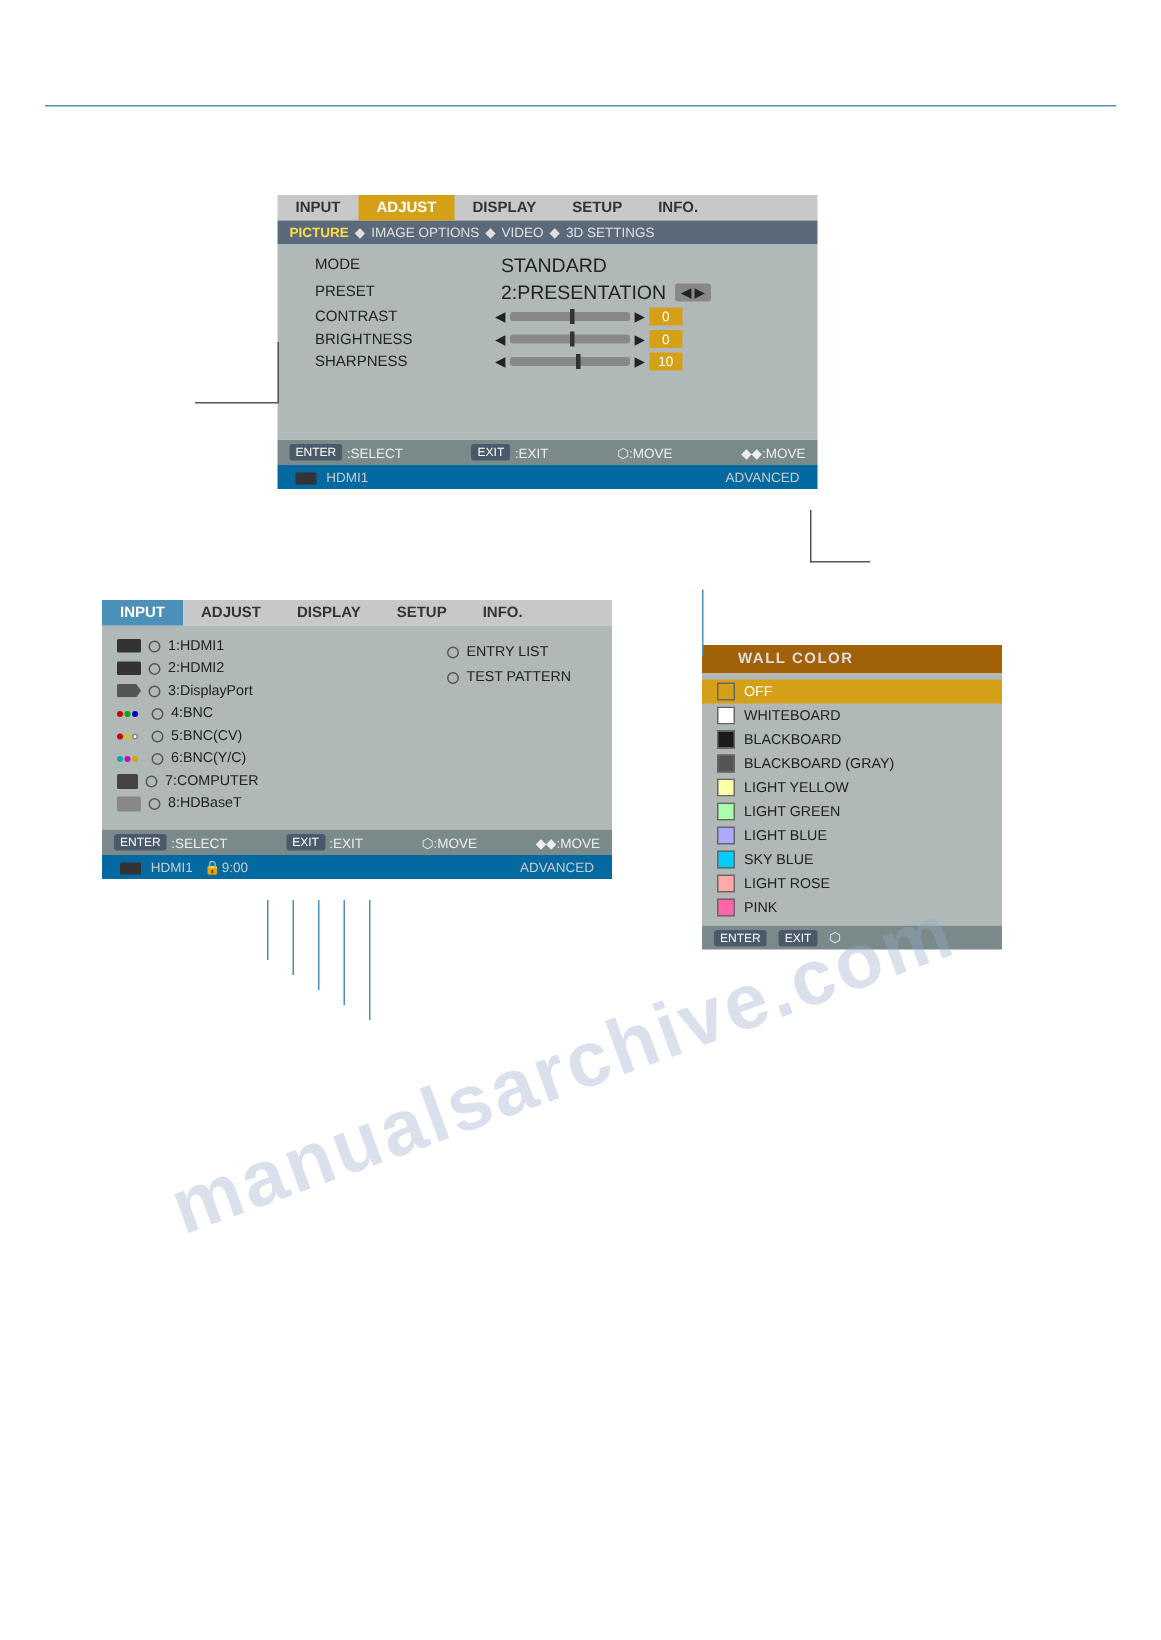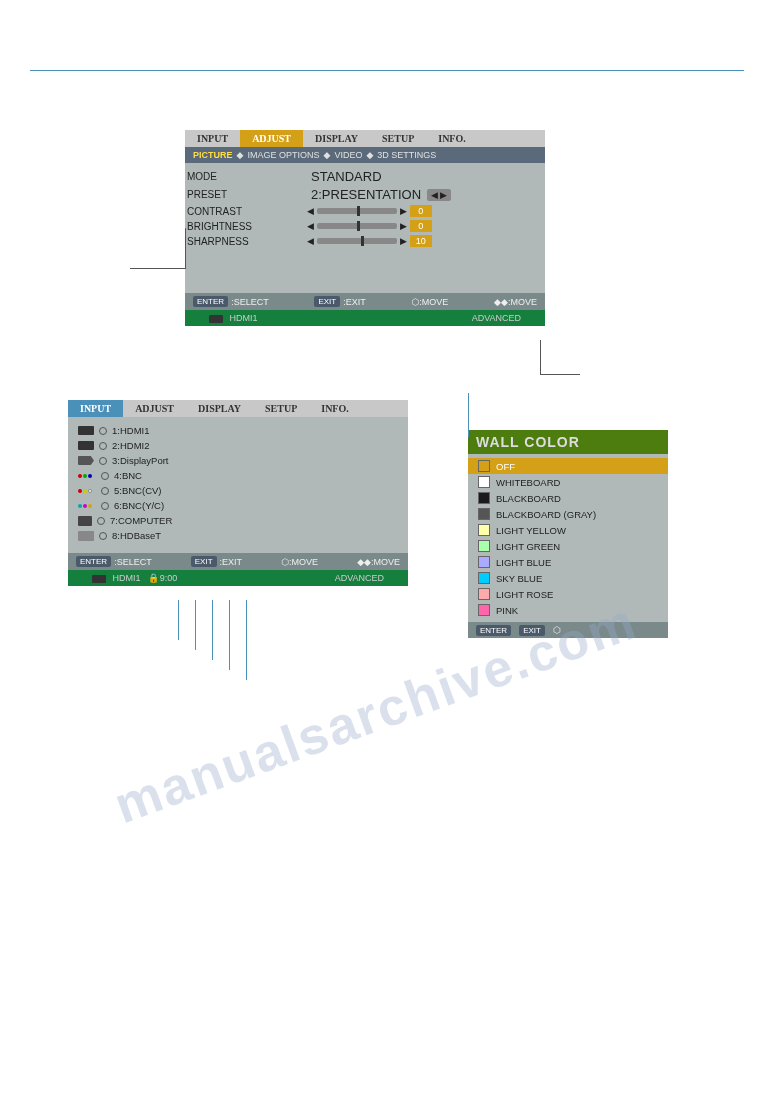--- a/index.html
+++ b/index.html
@@ -28,21 +28,20 @@
       position: absolute;
       top: 130px;
       left: 185px;
       width: 360px;
     }
 
     .menu-tabs {
       display: flex;
       background: #c8c8c8;
       border-bottom: none;
-      font-family: Liberation Serif, serif;
     }
 
     .menu-tab {
       padding: 3px 12px;
       font-size: 10px;
       color: #333;
       cursor: pointer;
       font-weight: bold;
     }
 
@@ -65,21 +64,21 @@
     }
 
     .menu-submenu span.active {
       color: #ffdd44;
       font-weight: bold;
       text-align: center;
     }
 
     .menu-body {
       background: #b0b8b8;
-      padding: 6px 10px 4px 2px;
+      padding: 6px 10px 4px 25px;
       min-height: 130px;
       position: relative;
     }
 
     .menu-row {
       display: flex;
       align-items: center;
       margin-bottom: 3px;
       font-size: 10px;
       color: #222;
@@ -155,22 +154,22 @@
 
     .footer-key {
       background: #4a5a6a;
       color: #fff;
       padding: 1px 4px;
       font-size: 8px;
       border-radius: 2px;
     }
 
     .menu-status-bar {
-      background: #15803d;
-      padding: 3px 24px;
+      background: #0369a1;
+      padding: 3px 12px;
       display: flex;
       justify-content: space-between;
       font-size: 9px;
       color: #ccc;
     }
 
     .hdmi-icon {
       display: inline-block;
       width: 14px;
       height: 8px;
@@ -280,24 +279,24 @@
 
     
     .wall-color-menu {
       position: absolute;
       top: 430px;
       left: 468px;
       width: 200px;
     }
 
     .wc-header {
-      background: #4d7c0f;
+      background: #a16207;
       color: #ddd;
-      padding: 4px 8px;
-      font-size: 14px;
+      padding: 4px 24px;
+      font-size: 10px;
       font-weight: bold;
       letter-spacing: 1px;
     }
 
     .wc-body {
       background: #b0b8b8;
       padding: 4px 0;
     }
 
     .wc-item {
@@ -526,20 +525,30 @@
         <span>7:COMPUTER</span>
       </div>
 
       <div class="input-item">
         <span class="icon-hdbase"></span>
         <span class="radio-circle"></span>
         <span>8:HDBaseT</span>
       </div>
     </div>
 
+    <div class="options-list">
+      <div class="option-item">
+        <span class="radio-circle"></span>
+        <span>ENTRY LIST</span>
+      </div>
+      <div class="option-item">
+        <span class="radio-circle"></span>
+        <span>TEST PATTERN</span>
+      </div>
+    </div>
   </div>
 
   <div class="menu-footer">
     <div class="menu-footer-item">
       <span class="footer-key">ENTER</span>
       <span>:SELECT</span>
     </div>
     <div class="menu-footer-item">
       <span class="footer-key">EXIT</span>
       <span>:EXIT</span>

